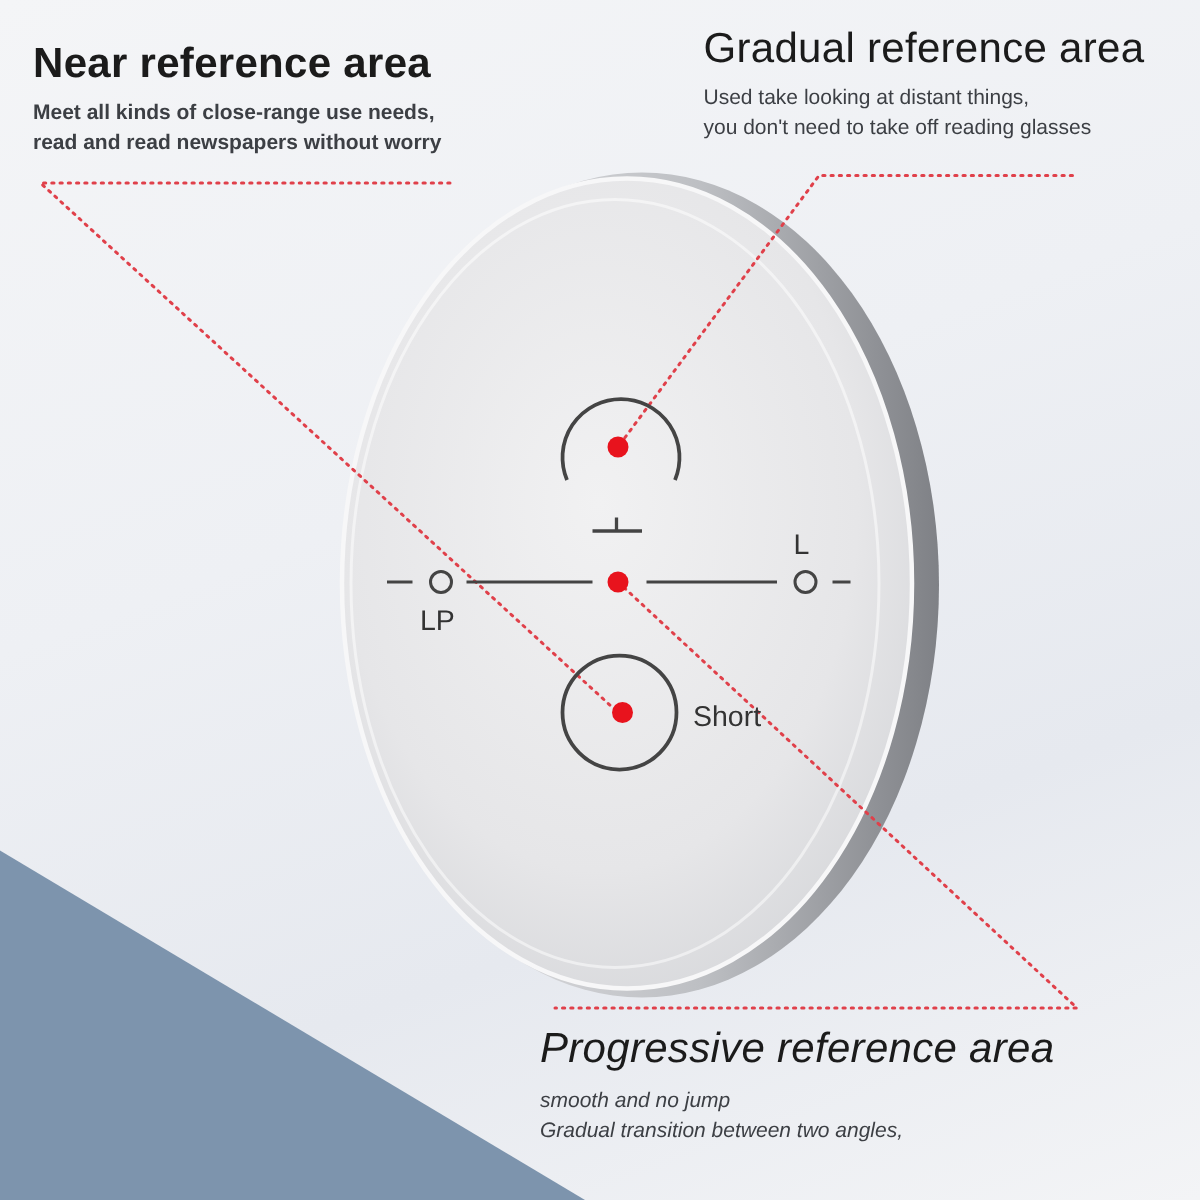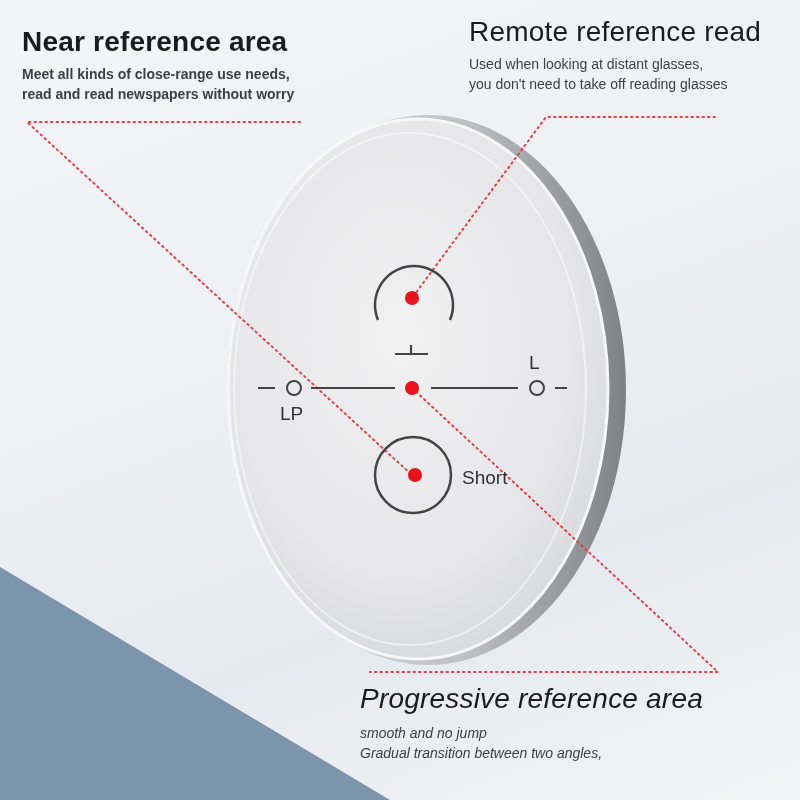--- a/index.html
+++ b/index.html
@@ -77,23 +77,23 @@
 
 <div class="label" id="near">
   <div class="title">Near reference area</div>
   <div class="desc">
     <div>Meet all kinds of close-range use needs,</div>
     <div>read and read newspapers without worry</div>
   </div>
 </div>
 
 <div class="label" id="remote">
-  <div class="title">Remote reference read</div>
+  <div class="title">Gradual reference area</div>
   <div class="desc">
-    <div>Used when looking at distant glasses,</div>
+    <div>Used take looking at distant things,</div>
     <div>you don't need to take off reading glasses</div>
   </div>
 </div>
 
 <div class="label" id="prog">
   <div class="title">Progressive reference area</div>
   <div class="desc">
     <div>smooth and no jump</div>
     <div>Gradual transition between two angles,</div>
   </div>

